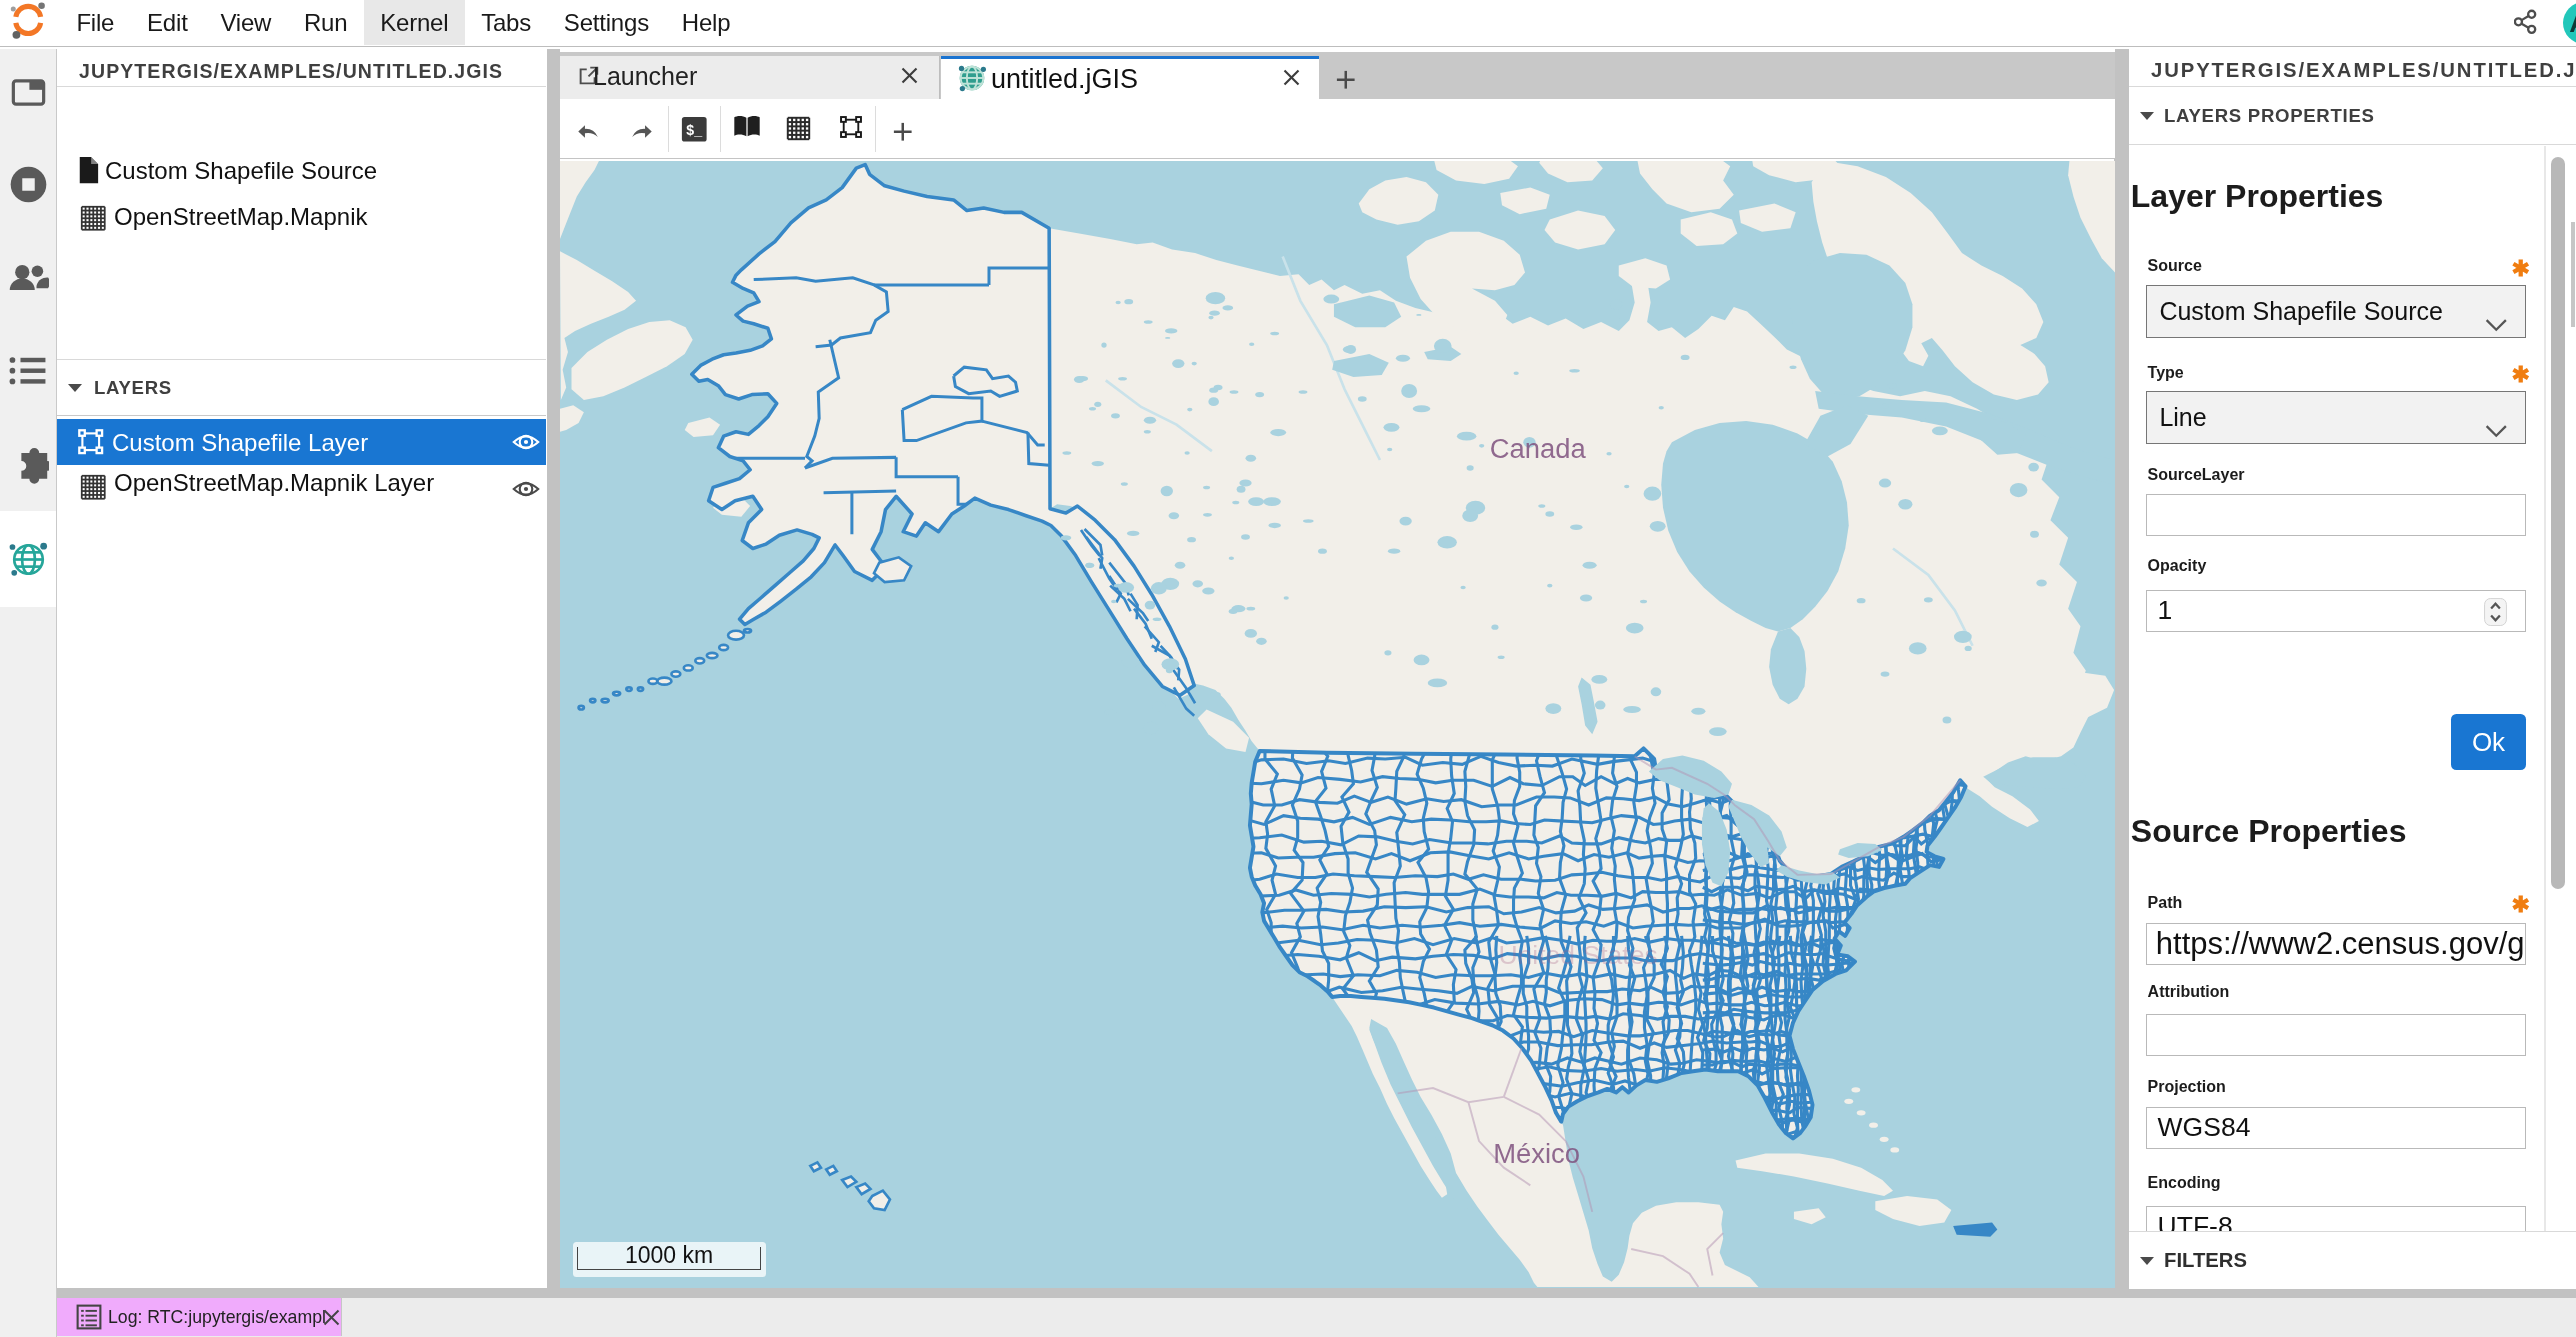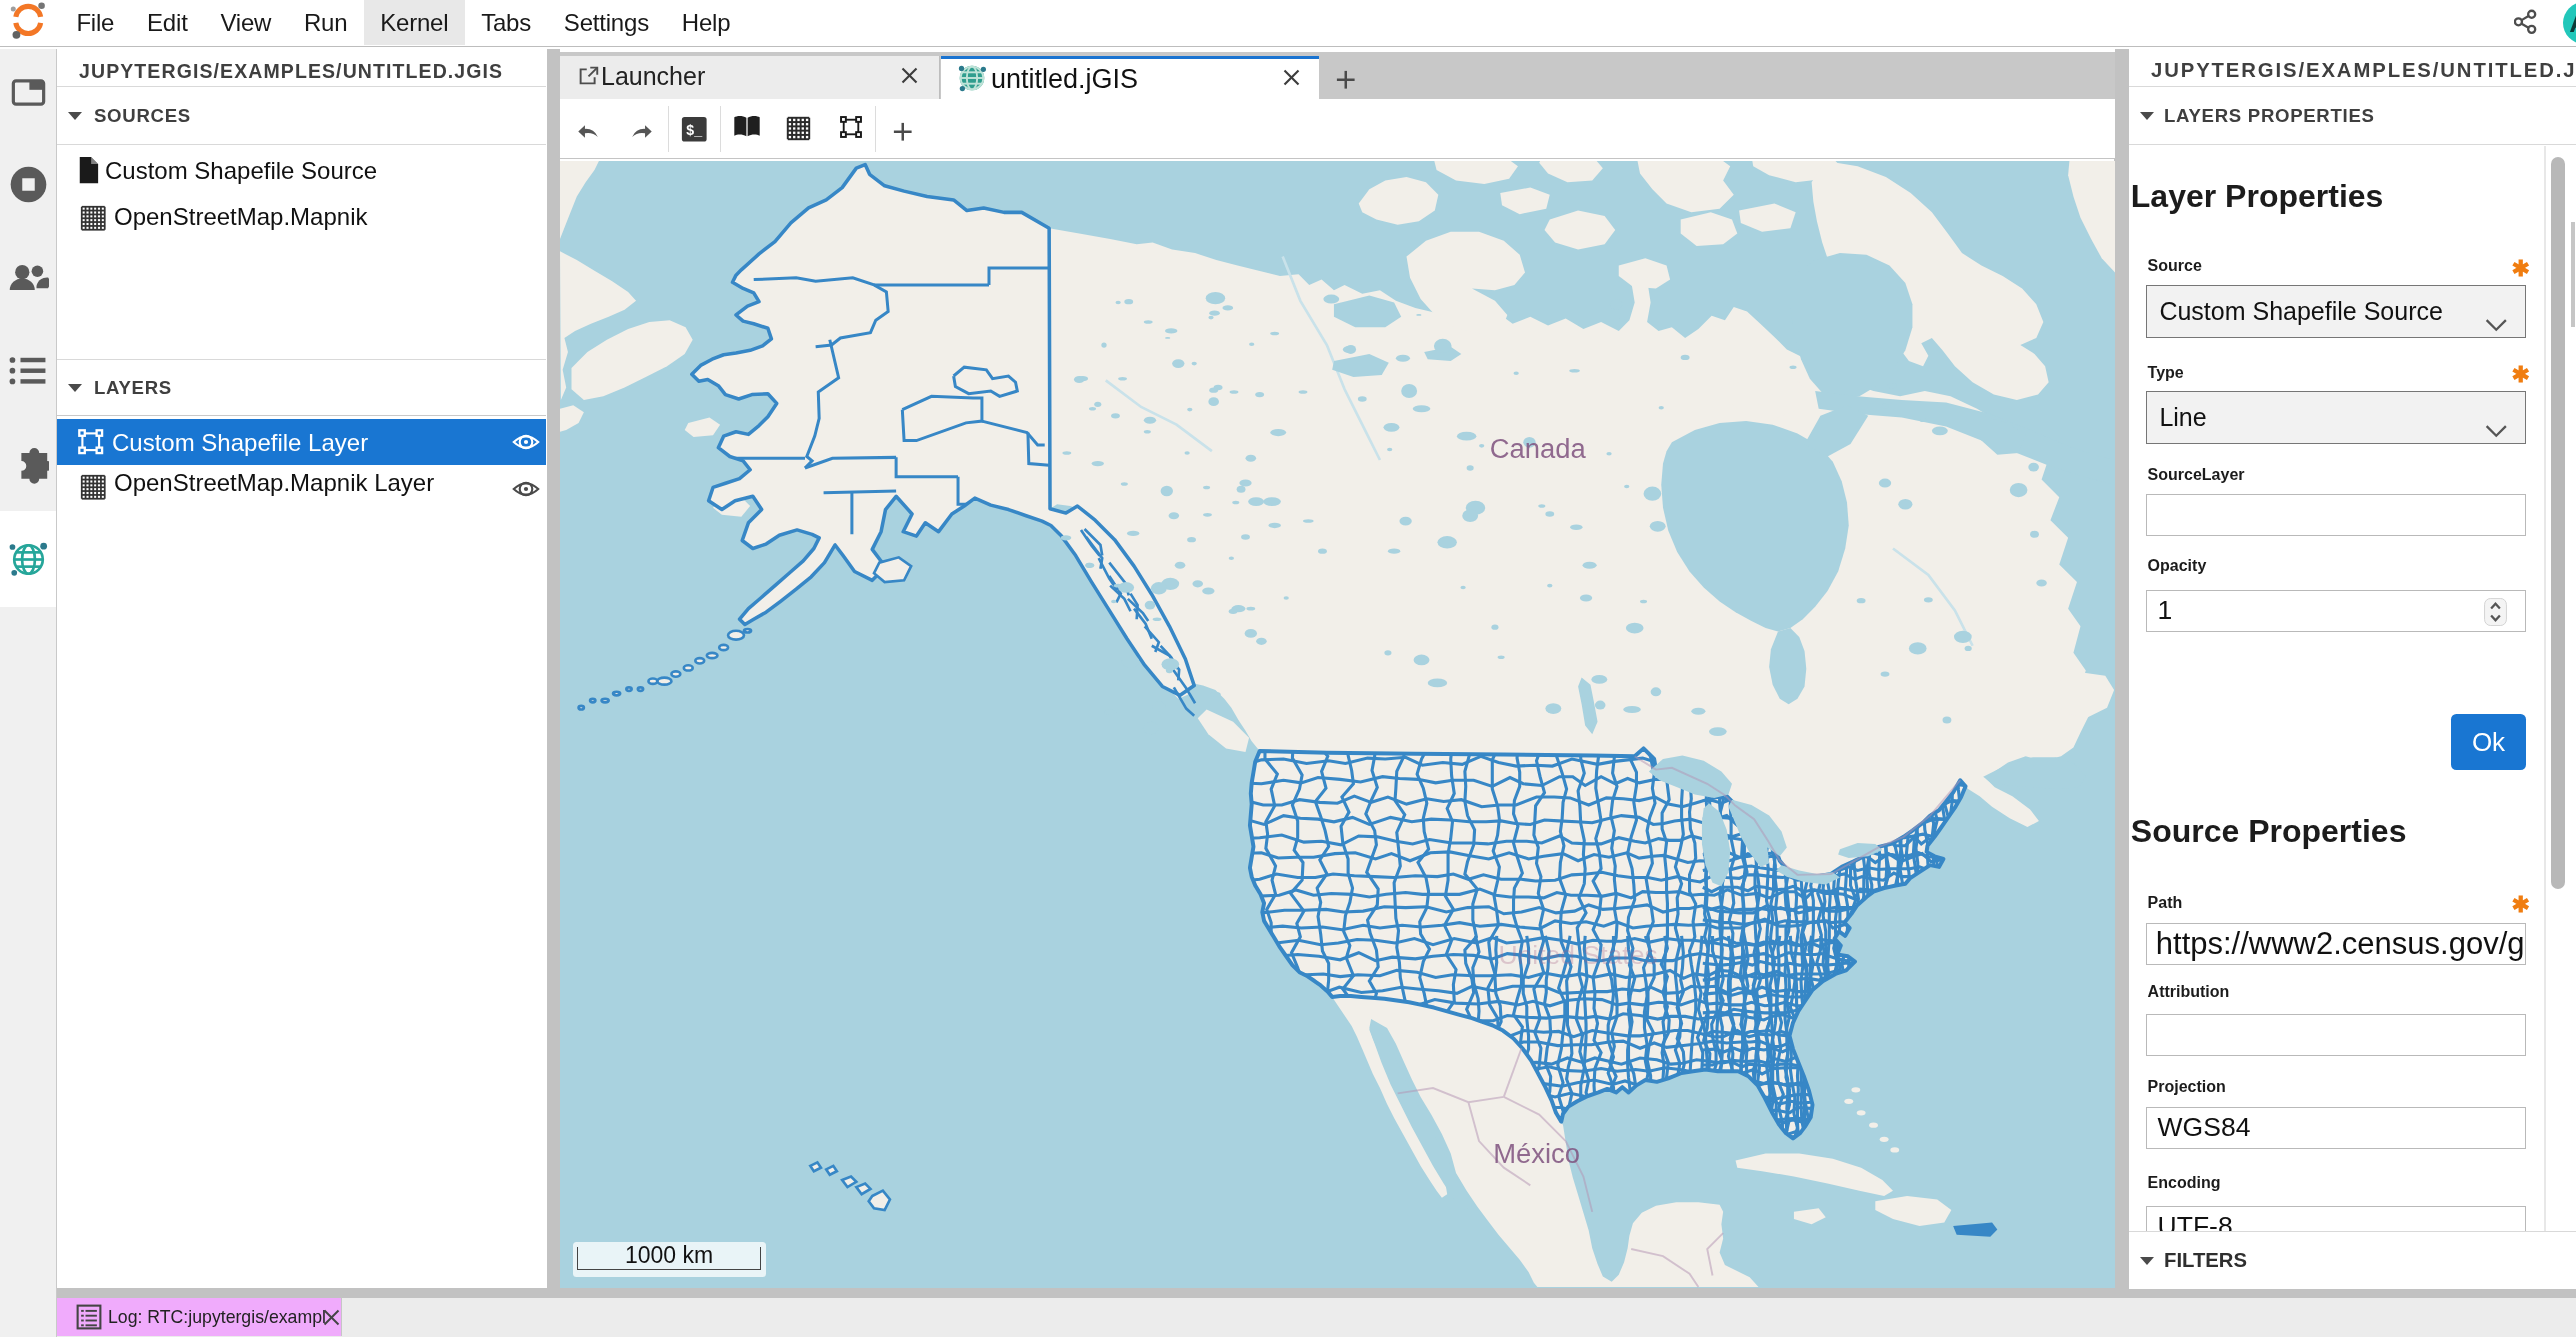--- a/index.html
+++ b/index.html
@@ -106,24 +106,20 @@
 </g>
         <circle cx="5" cy="9" r="3.2" fill="#2b7a8c"></circle>
 <circle cx="40" cy="8" r="3.8" fill="#2b7a8c"></circle>
 <circle cx="7" cy="38" r="3.2" fill="#2b7a8c"></circle>
       </svg></div>
 </div>
 <div id="leftpanel" class="abs">
 <div style="position:absolute;left:0;top:0;width:489px;height:38px;border-bottom:1.8px solid #d9d9d9;">
       <div class="phead" style="position:absolute;left:22px;top:10.6px;white-space:nowrap;">JUPYTERGIS/EXAMPLES/UNTITLED.JGIS</div>
     </div>
-<div style="position:absolute;left:0;top:40px;width:489px;height:56px;border-bottom:1.8px solid #d9d9d9;">
-      <span class="caret" style="position:absolute;left:10.6px;top:23px;"></span>
-      <div class="sechead" style="position:absolute;left:37px;top:16px;">SOURCES</div>
-    </div>
 <div style="position:absolute;left:20.3px;top:107px;"><svg width="23" height="28" viewBox="0 0 26 32" style="" xmlns="http://www.w3.org/2000/svg">
         <path d="M3 1 h13 l8 8 v22 h-21 z" fill="#1a1a1a"></path>
         <path d="M16 1 l8 8 h-8 z" fill="#fff" opacity="0.45"></path>
       </svg></div>
 <div style="position:absolute;left:48px;top:108px;font-size:24px;color:#111;">Custom Shapefile Source</div>
 <div style="position:absolute;left:23px;top:156px;"><svg width="26.5" height="26.5" viewBox="0 0 30 30" style="" xmlns="http://www.w3.org/2000/svg">
         <g stroke="#333" stroke-width="2.0">
           <line x1="2.0" y1="2" x2="2.0" y2="28"></line>
           <line x1="2" y1="2.0" x2="28" y2="2.0"></line>
           <line x1="6.3" y1="2" x2="6.3" y2="28"></line>
@@ -206,21 +202,21 @@
 <div id="bottomstrip" class="abs"></div>
 <div id="tabbar" class="abs">
 <div style="position:absolute;left:0;top:3.5px;width:380px;height:43px;background:#ececec;border-right:0.9px solid #bdbdbd;">
       <div style="position:absolute;left:17.7px;top:9.7px;"><svg width="21" height="21" viewBox="0 0 24 24" style="" xmlns="http://www.w3.org/2000/svg">
           <g stroke="#4d4d4d" stroke-width="2.2" fill="none">
 <path d="M19 14 v7 h-16 v-16 h7"></path>
             <path d="M14 3 h8 v8"></path>
             <path d="M22 3 L12 13"></path>
           </g>
         </svg></div>
-      <div style="position:absolute;left:41px;top:6.2px;font-size:25px;color:#222;">Launcher</div>
+      <div style="position:absolute;left:33px;top:6.2px;font-size:25px;color:#222;">Launcher</div>
       <div style="position:absolute;left:339px;top:9.7px;"><svg width="21" height="21" viewBox="0 0 24 24" style="" xmlns="http://www.w3.org/2000/svg">
           <g stroke="#3c3c3c" stroke-width="2.4">
             <line x1="4" y1="4" x2="20" y2="20"></line>
             <line x1="20" y1="4" x2="4" y2="20"></line>
           </g>
         </svg></div>
     </div>
 <div style="position:absolute;left:381px;top:3.5px;width:378px;height:43px;background:#fff;border-top:3.5px solid #1a73d0;">
       <div style="position:absolute;left:17px;top:5.3px;"><svg width="28" height="28" viewBox="0 0 32 32" style="" xmlns="http://www.w3.org/2000/svg">
           <circle cx="16" cy="16" r="14" fill="#2f9e8e"></circle>

